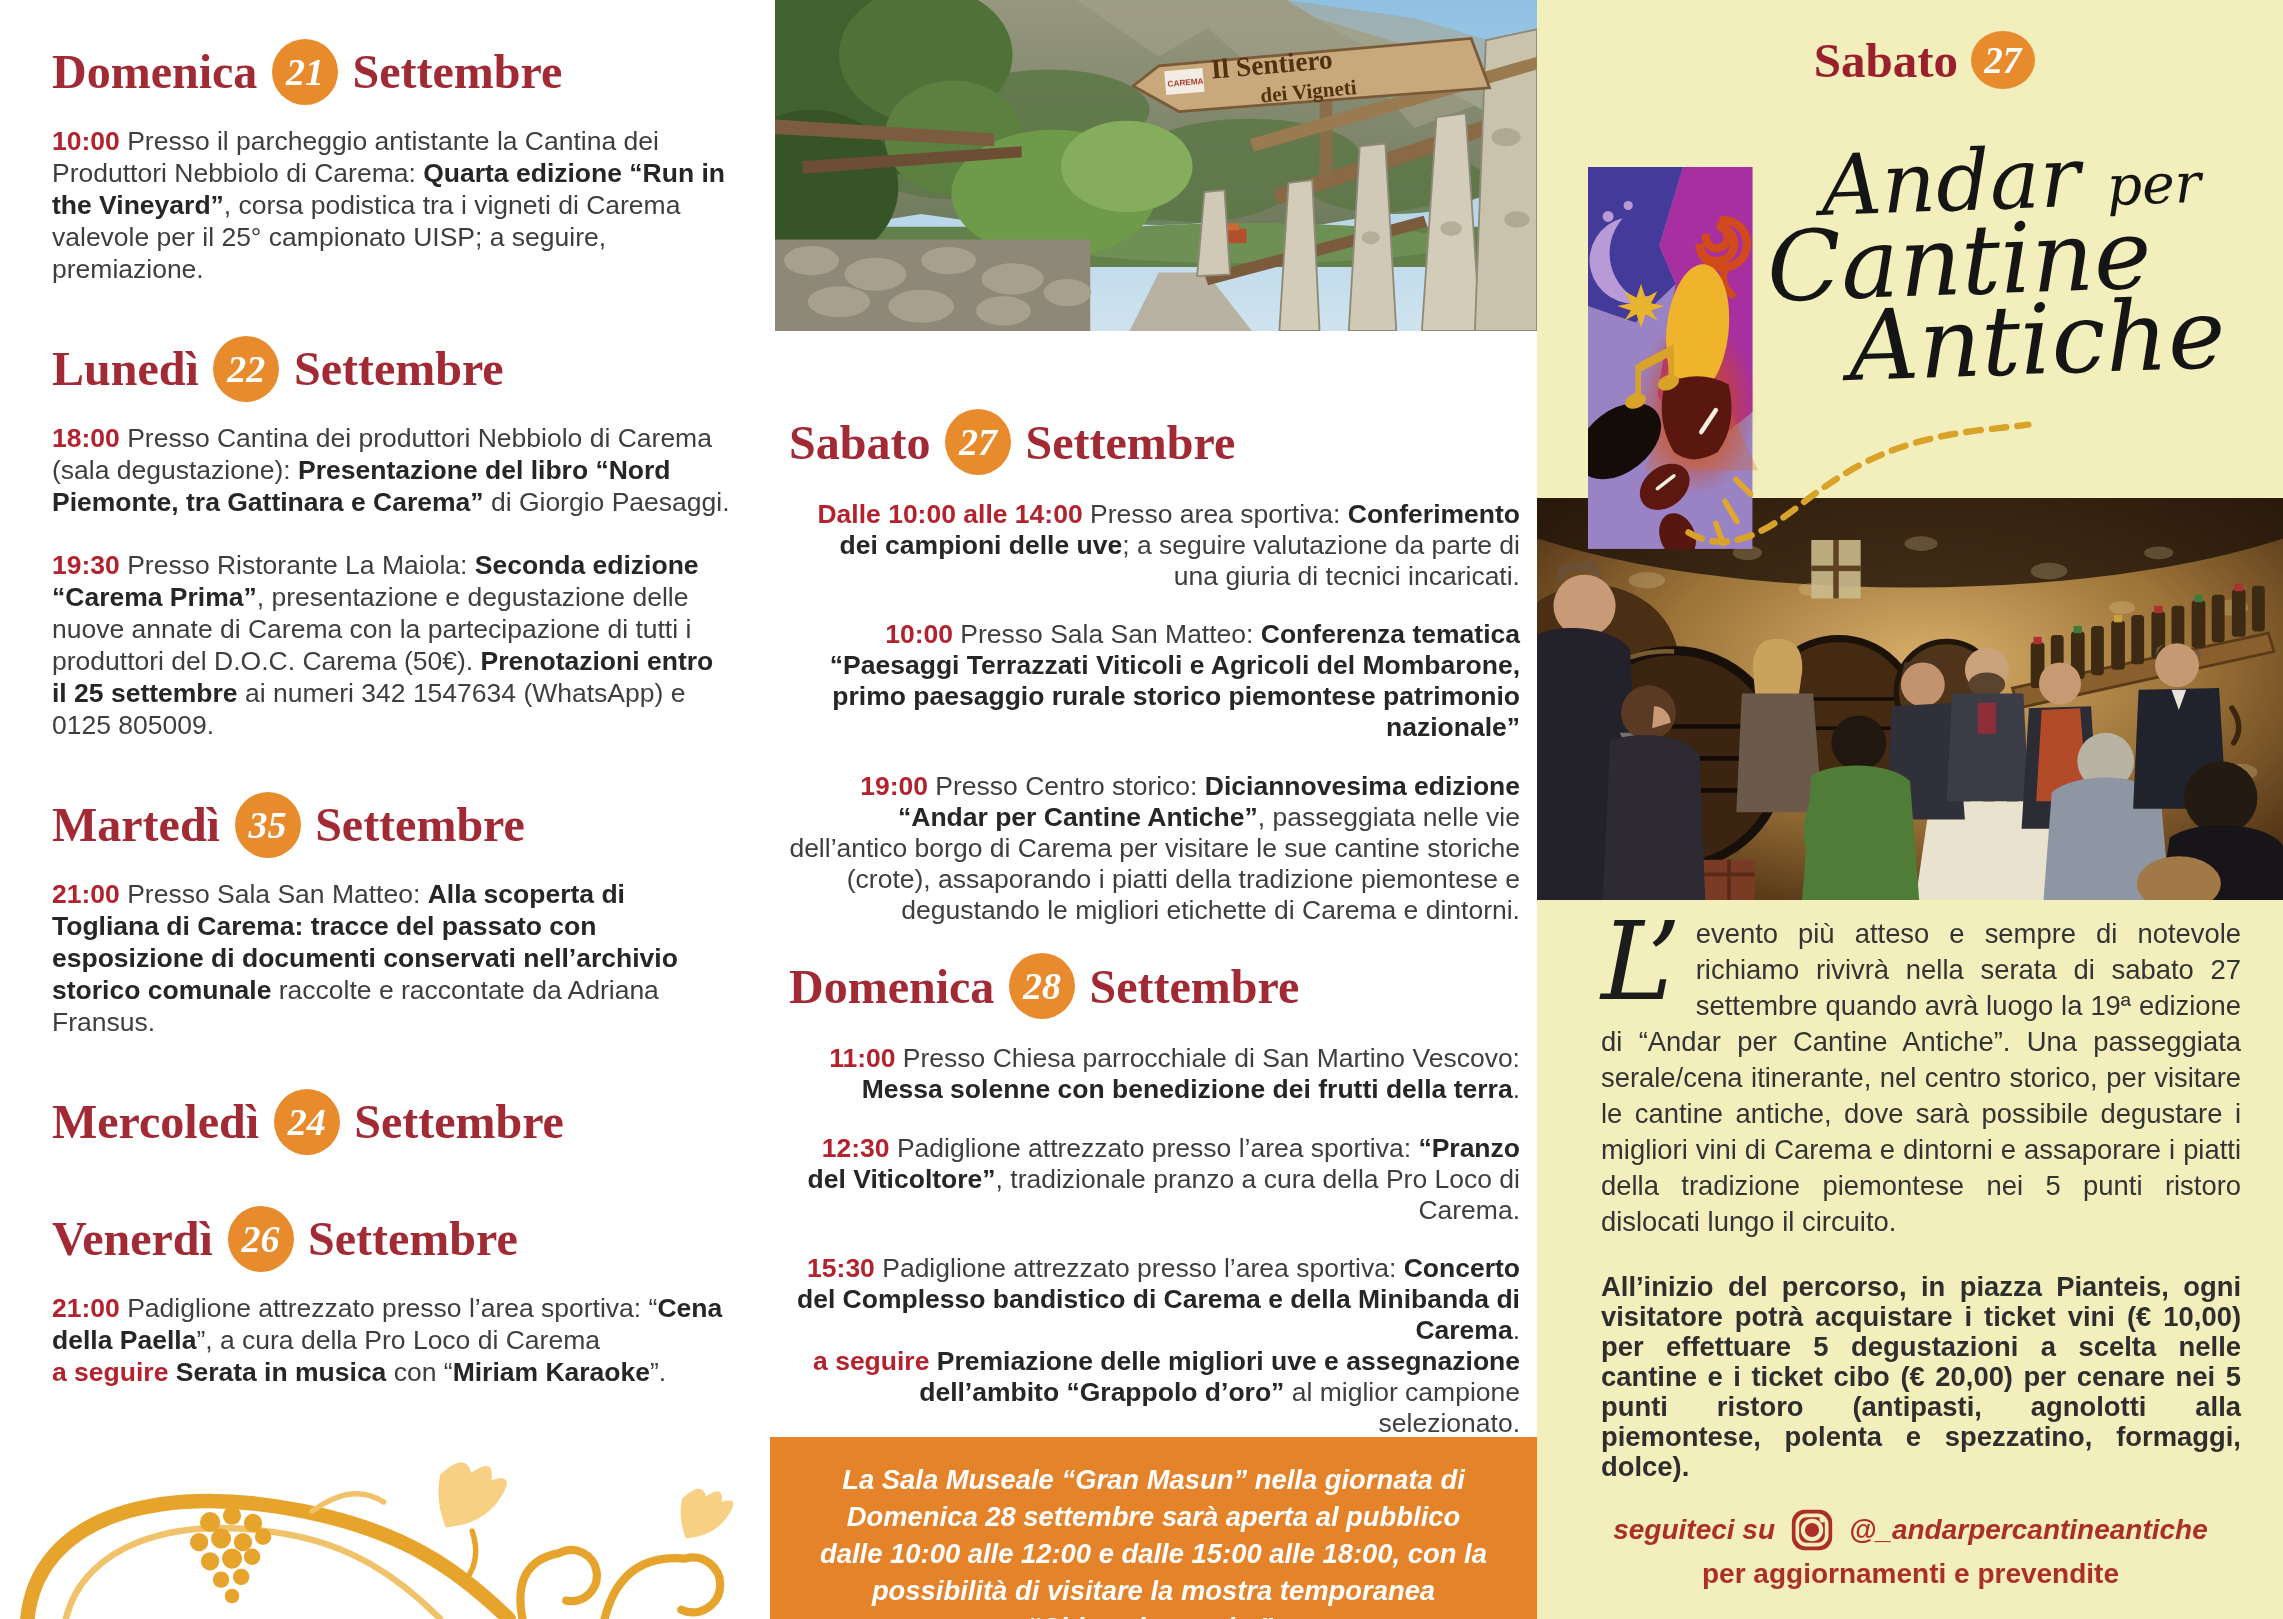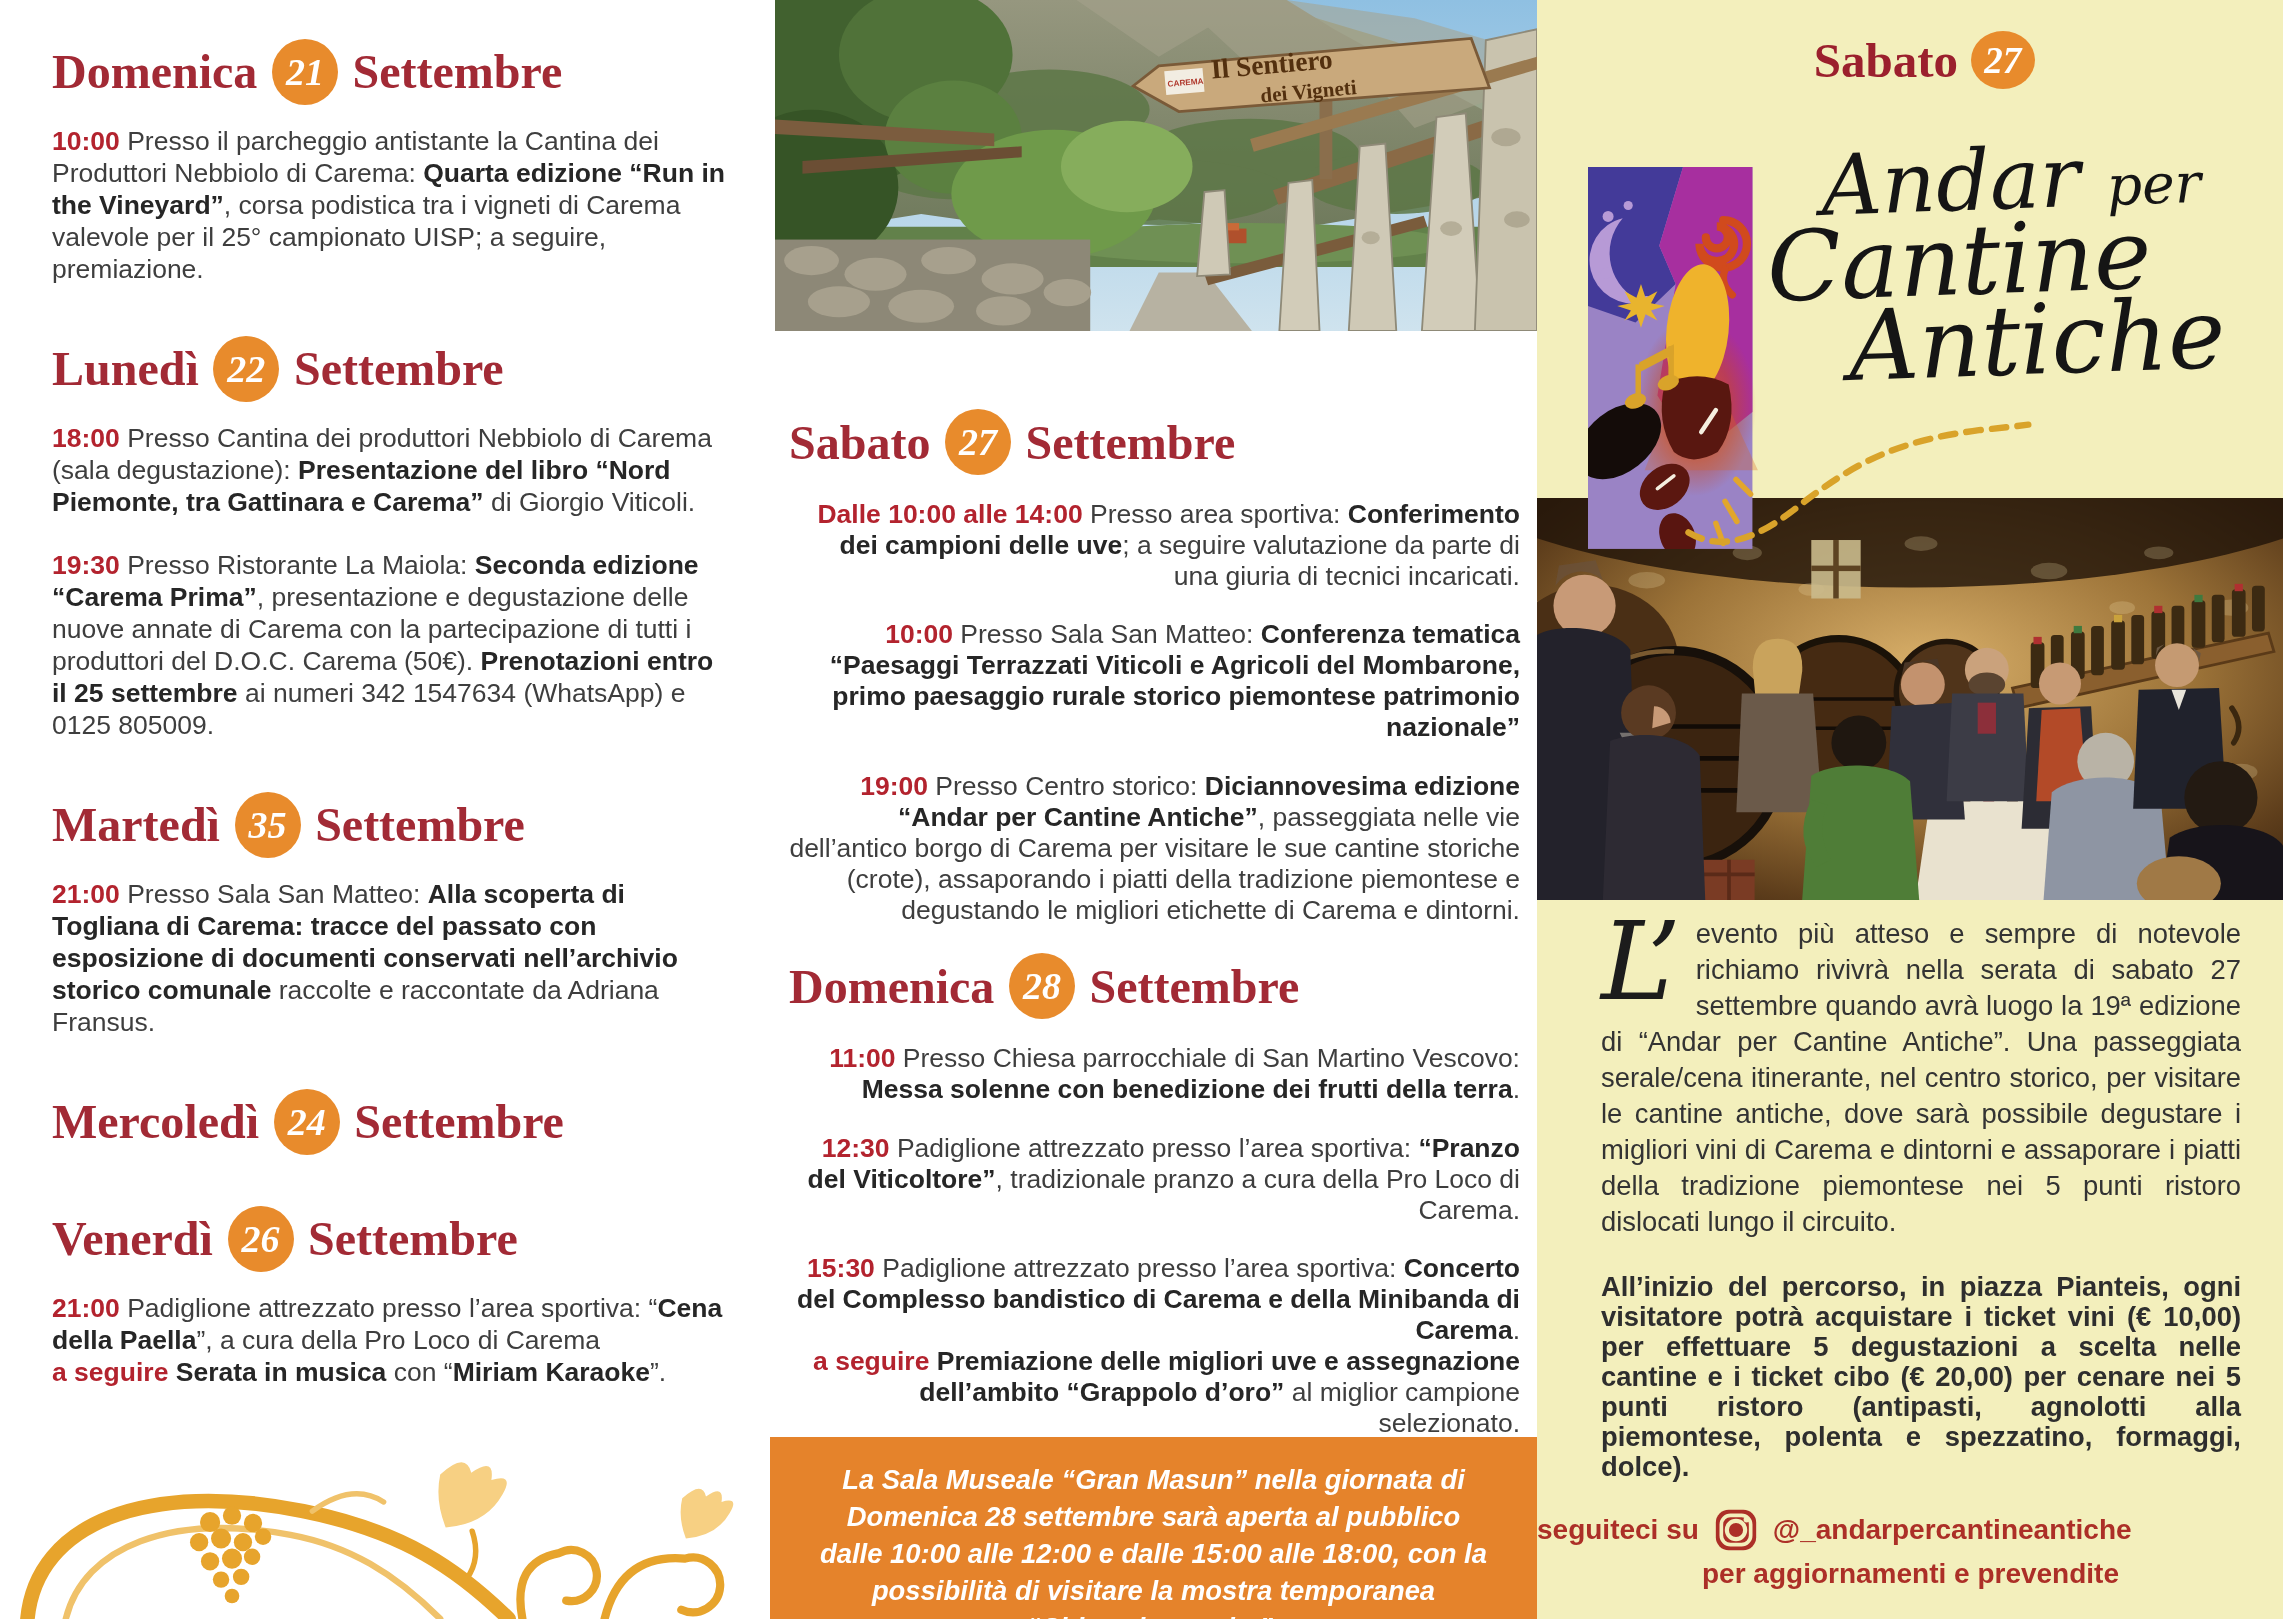--- a/index.html
+++ b/index.html
@@ -78,21 +78,21 @@
     font-size:108px;line-height:77px;padding:7.3px 14.6px 0 0;color:#1c1c1c;
   }
   .tickets{
     position:absolute;left:64px;top:1272px;width:640px;z-index:2;
     font-size:27.4px;line-height:30px;text-align:justify;font-weight:700;color:#2E2E2E;
   }
   .social{
     position:absolute;left:0;top:1508px;width:100%;text-align:center;z-index:2;
     font-weight:700;font-size:28px;color:#AC2F27;
   }
-  .social .row{display:flex;align-items:center;gap:15px;}
+  .social .row{display:flex;justify-content:center;align-items:center;gap:15px;font-style:italic;}
   .social .l2{margin-top:5.5px;}
   .ig{width:44px;height:44px;flex:0 0 auto;}
 </style>
 </head>
 <body>
 
 <div class="col-left">
 
   <div class="day-head first">
     <span>Domenica</span>
@@ -103,21 +103,21 @@
   </div>
   <p class="evt"><span class="r">10:00 </span><span>Presso il parcheggio antistante la Cantina dei Produttori Nebbiolo di Carema: </span><span class="b">Quarta edizione “Run in the Vineyard”</span><span>, corsa podistica tra i vigneti di Carema valevole per il 25° campionato UISP; a seguire, premiazione.</span></p>
 
   <div class="day-head">
     <span>Lunedì</span>
     <span class="badge">
         <span>22</span>
       </span>
     <span>Settembre</span>
   </div>
-  <p class="evt"><span class="r">18:00 </span><span>Presso Cantina dei produttori Nebbiolo di Carema (sala degustazione): </span><span class="b">Presentazione del libro “Nord Piemonte, tra Gattinara e Carema”</span><span> di Giorgio Viticoli.</span></p>
+  <p class="evt"><span class="r">18:00 </span><span>Presso Cantina dei produttori Nebbiolo di Carema (sala degustazione): </span><span class="b">Presentazione del libro “Nord Piemonte, tra Gattinara e Carema”</span><span> di Giorgio Paesaggi.</span></p>
   <p class="evt"><span class="r">19:30 </span><span>Presso Ristorante La Maiola: </span><span class="b">Seconda edizione “Carema Prima”</span><span>, presentazione e degustazione delle nuove annate di Carema con la partecipazione di tutti i produttori del D.O.C. Carema (50€). </span><span class="b">Prenotazioni entro il 25 settembre</span><span> ai numeri 342 1547634 (WhatsApp) e 0125 805009.</span></p>
 
   <div class="day-head">
     <span>Martedì</span>
     <span class="badge">
         <span>35</span>
       </span>
     <span>Settembre</span>
   </div>
   <p class="evt"><span class="r">21:00 </span><span>Presso Sala San Matteo: </span><span class="b">Alla scoperta di Togliana di Carema: tracce del passato con esposizione di documenti conservati nell’archivio storico comunale</span><span> raccolte e raccontate da Adriana Fransus.</span></p>

